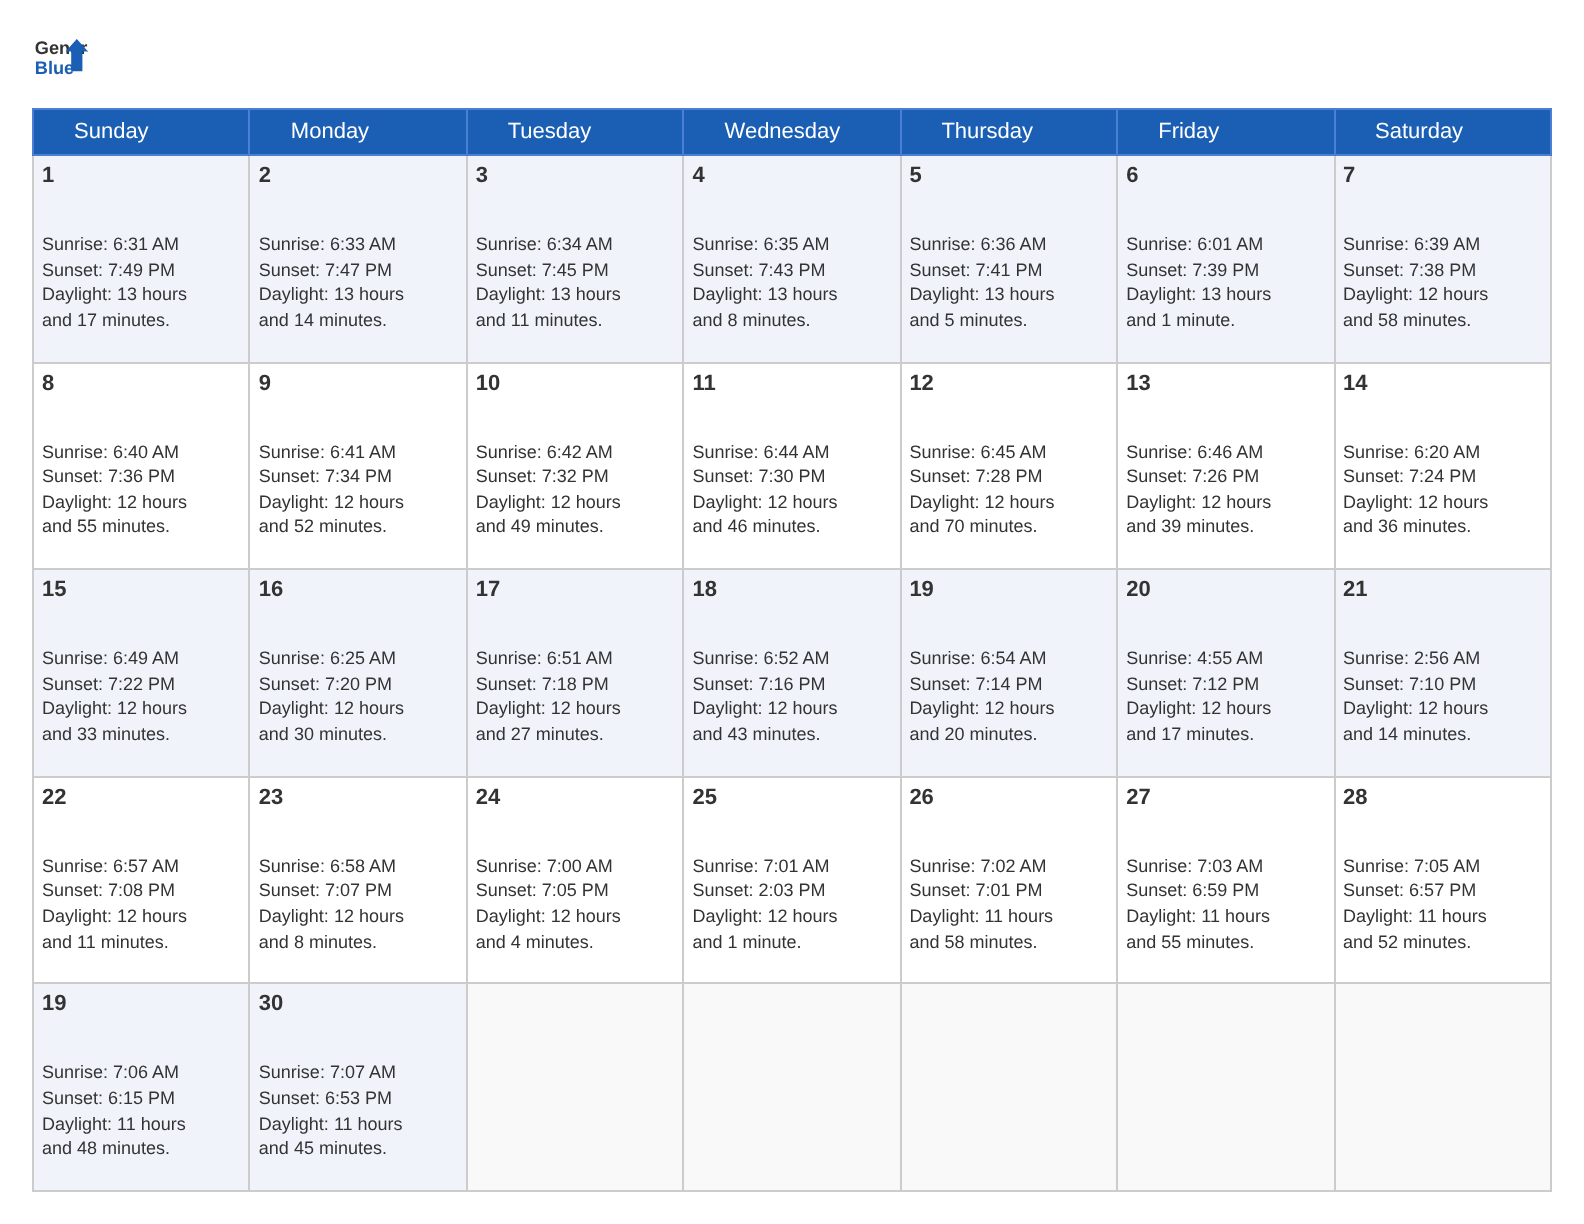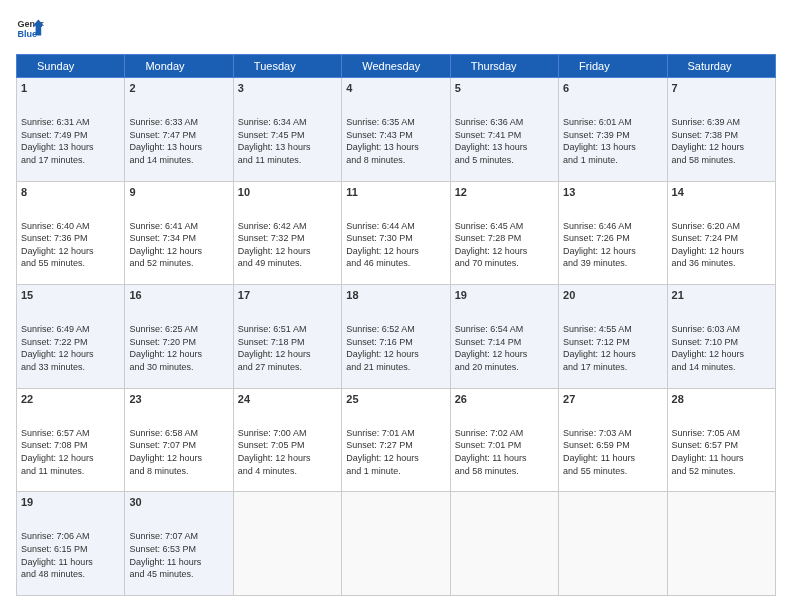--- a/index.html
+++ b/index.html
@@ -284,21 +284,21 @@
               <div>Daylight: 12 hours</div>
               <div>and 27 minutes.</div>
             </div>
           </td>
           <td>
             <span class="day-num">18</span>
             <div class="cell-text">
               <div>Sunrise: 6:52 AM</div>
               <div>Sunset: 7:16 PM</div>
               <div>Daylight: 12 hours</div>
-              <div>and 21 minutes.</div>
+              <div>and 43 minutes.</div>
             </div>
           </td>
           <td>
             <span class="day-num">19</span>
             <div class="cell-text">
               <div>Sunrise: 6:54 AM</div>
               <div>Sunset: 7:14 PM</div>
               <div>Daylight: 12 hours</div>
               <div>and 20 minutes.</div>
             </div>
@@ -308,21 +308,21 @@
             <div class="cell-text">
               <div>Sunrise: 4:55 AM</div>
               <div>Sunset: 7:12 PM</div>
               <div>Daylight: 12 hours</div>
               <div>and 17 minutes.</div>
             </div>
           </td>
           <td>
             <span class="day-num">21</span>
             <div class="cell-text">
-              <div>Sunrise: 6:03 AM</div>
+              <div>Sunrise: 2:56 AM</div>
               <div>Sunset: 7:10 PM</div>
               <div>Daylight: 12 hours</div>
               <div>and 14 minutes.</div>
             </div>
           </td>
         </tr>
         <tr>
           <td>
             <span class="day-num">22</span>
             <div class="cell-text">
@@ -347,21 +347,21 @@
               <div>Sunrise: 7:00 AM</div>
               <div>Sunset: 7:05 PM</div>
               <div>Daylight: 12 hours</div>
               <div>and 4 minutes.</div>
             </div>
           </td>
           <td>
             <span class="day-num">25</span>
             <div class="cell-text">
               <div>Sunrise: 7:01 AM</div>
-              <div>Sunset: 7:27 PM</div>
+              <div>Sunset: 2:03 PM</div>
               <div>Daylight: 12 hours</div>
               <div>and 1 minute.</div>
             </div>
           </td>
           <td>
             <span class="day-num">26</span>
             <div class="cell-text">
               <div>Sunrise: 7:02 AM</div>
               <div>Sunset: 7:01 PM</div>
               <div>Daylight: 11 hours</div>

